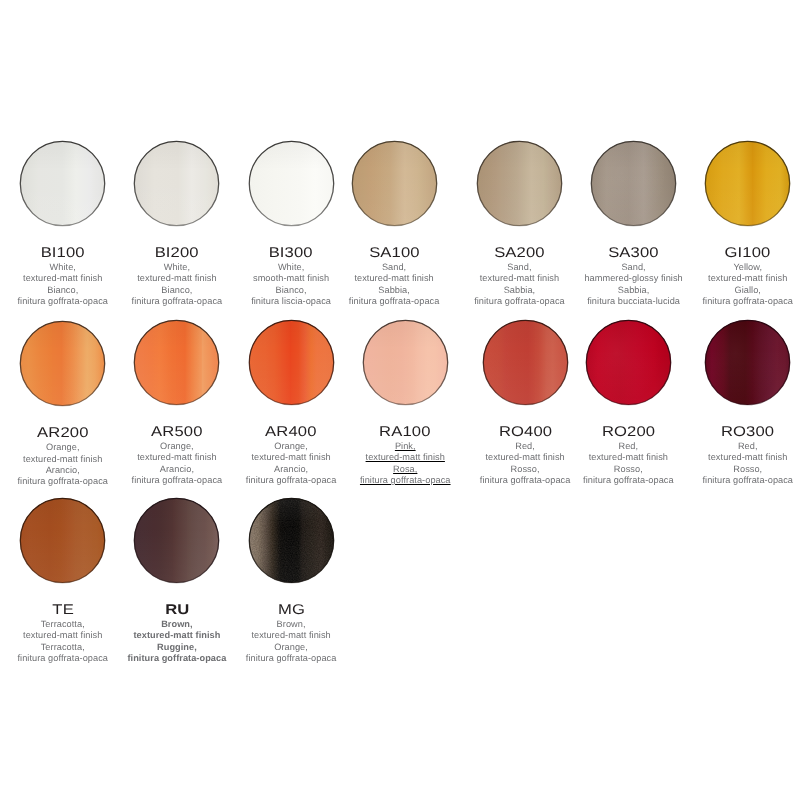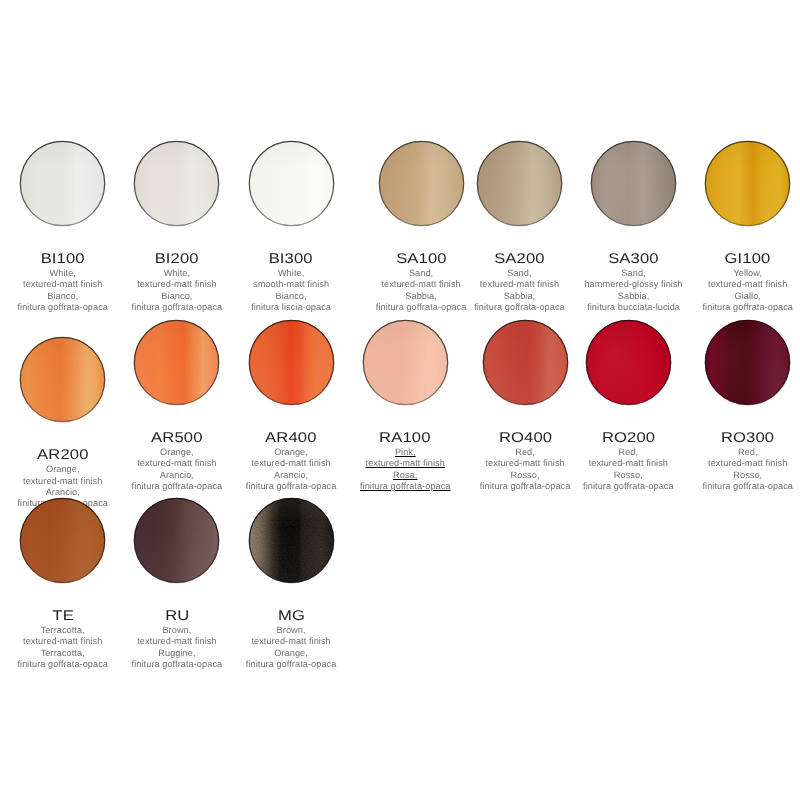--- a/index.html
+++ b/index.html
@@ -7,21 +7,21 @@
   body{width:800px;height:800px;background:#ffffff;overflow:hidden;
        font-family:"Liberation Sans",sans-serif;
        -webkit-font-smoothing:antialiased;text-rendering:geometricPrecision;}
   #sheet{position:relative;width:800px;height:800px;background:#fff;overflow:hidden;}
   .swatch{position:absolute;width:114.17px;text-align:center;}
   .disc-wrap{position:relative;width:85px;height:85px;margin:0 auto;}
   .disc{position:absolute;left:0;top:0;width:85px;height:85px;border-radius:50%;overflow:hidden;}
   .disc .grad{position:absolute;left:0;top:0;width:85px;height:85px;}
   .disc .tex{position:absolute;left:0;top:0;width:85px;height:85px;}
   .ringsvg{position:absolute;left:0;top:0;width:85px;height:85px;overflow:visible;}
-  .label{margin-top:25px;}
+  .label{margin-top:19px;}
   .code{font-size:14.1px;color:#231f20;line-height:14px;letter-spacing:0.1px;
         display:block;}
   .code span{display:inline-block;transform:scaleX(1.18);transform-origin:center;}
   .desc{font-size:9.2px;color:#6d6e71;line-height:11.45px;letter-spacing:0.06px;}
   .desc.first{margin-top:3.1px;}
 </style>
 </head>
 <body>
 
 <svg width="0" height="0" style="position:absolute" aria-hidden="true">
@@ -125,21 +125,21 @@
         </svg>
     </div>
     <div class="label">
       <div class="code"><span>BI300</span></div>
       <div class="desc first">White,</div>
       <div class="desc">smooth-matt finish</div>
       <div class="desc">Bianco,</div>
       <div class="desc">finitura liscia-opaca</div>
     </div>
   </div>
-  <div class="swatch" style="left:364px;top:140.60px;">
+  <div class="swatch" style="left:337px;top:140.60px;">
     <div class="disc-wrap">
       <div class="disc">
         <div class="grad" style="background:linear-gradient(90deg, #b5926a 0%, #be986e 22%, #c2a177 44%, #cfb38d 62%, #cbaf86 76%, #bb9c75 100%)"></div>
         <div class="tex" style="filter:url(#grain-brush);opacity:.16;mix-blend-mode:overlay;"></div>
         <div class="tex" style="background:linear-gradient(180deg,rgba(0,0,0,0.035) 0%,rgba(0,0,0,0) 34%,rgba(255,255,255,0.045) 100%)"></div>
         <div class="tex" style="background:radial-gradient(circle at 50% 50%,rgba(0,0,0,0) 86%,rgba(0,0,0,.05) 96%,rgba(0,0,0,.09) 100%)"></div>
       </div>
       <svg class="ringsvg" viewBox="0 0 85 85" width="85" height="85">
           <defs>
             <linearGradient id="rg3" x1="0" y1="0" x2="0" y2="1">
@@ -237,21 +237,21 @@
         </svg>
     </div>
     <div class="label">
       <div class="code"><span>GI100</span></div>
       <div class="desc first">Yellow,</div>
       <div class="desc">textured-matt finish</div>
       <div class="desc">Giallo,</div>
       <div class="desc">finitura goffrata-opaca</div>
     </div>
   </div>
-  <div class="swatch" style="left:5.66px;top:337px;">
+  <div class="swatch" style="left:5.66px;top:321px;">
     <div class="disc-wrap">
       <div class="disc">
         <div class="grad" style="background:linear-gradient(90deg, #e98240 0%, #ea8540 10%, #ea7b38 23%, #ea7433 36%, #ea7033 49%, #ec8344 62%, #ed9755 72%, #eda55f 79%, #ed9c57 88%, #ec8a47 96%, #ea8040 100%)"></div>
         <div class="tex" style="filter:url(#grain-brush);opacity:.16;mix-blend-mode:overlay;"></div>
         <div class="tex" style="background:linear-gradient(180deg,rgba(0,0,0,0.035) 0%,rgba(0,0,0,0) 34%,rgba(255,255,255,0.045) 100%)"></div>
         <div class="tex" style="background:radial-gradient(circle at 50% 50%,rgba(0,0,0,0) 86%,rgba(0,0,0,.05) 96%,rgba(0,0,0,.09) 100%)"></div>
       </div>
       <svg class="ringsvg" viewBox="0 0 85 85" width="85" height="85">
           <defs>
             <linearGradient id="rg7" x1="0" y1="0" x2="0" y2="1">
@@ -461,21 +461,21 @@
         </svg>
     </div>
     <div class="label">
       <div class="code"><span>TE</span></div>
       <div class="desc first">Terracotta,</div>
       <div class="desc">textured-matt finish</div>
       <div class="desc">Terracotta,</div>
       <div class="desc">finitura goffrata-opaca</div>
     </div>
   </div>
-  <div class="swatch" style="left:119.84px;top:497.60px;">
+  <div class="swatch" style="left:119.84px;top:497.60px;font-weight:bold;">
     <div class="disc-wrap">
       <div class="disc">
         <div class="grad" style="background:linear-gradient(90deg, #412930 0%, #422a2e 12%, #44292c 24%, #452b2c 32%, #4c302f 45%, #553a37 56%, #5c4440 66%, #614a46 76%, #644b47 83%, #6a514c 92%, #725955 100%)"></div>
         <div class="tex" style="filter:url(#grain-brush);opacity:.16;mix-blend-mode:overlay;"></div>
         <div class="tex" style="background:linear-gradient(180deg,rgba(0,0,0,0.035) 0%,rgba(0,0,0,0) 34%,rgba(255,255,255,0.045) 100%)"></div>
         <div class="tex" style="background:radial-gradient(circle at 50% 50%,rgba(0,0,0,0) 86%,rgba(0,0,0,.05) 96%,rgba(0,0,0,.09) 100%)"></div>
       </div>
       <svg class="ringsvg" viewBox="0 0 85 85" width="85" height="85">
           <defs>
             <linearGradient id="rg15" x1="0" y1="0" x2="0" y2="1">

